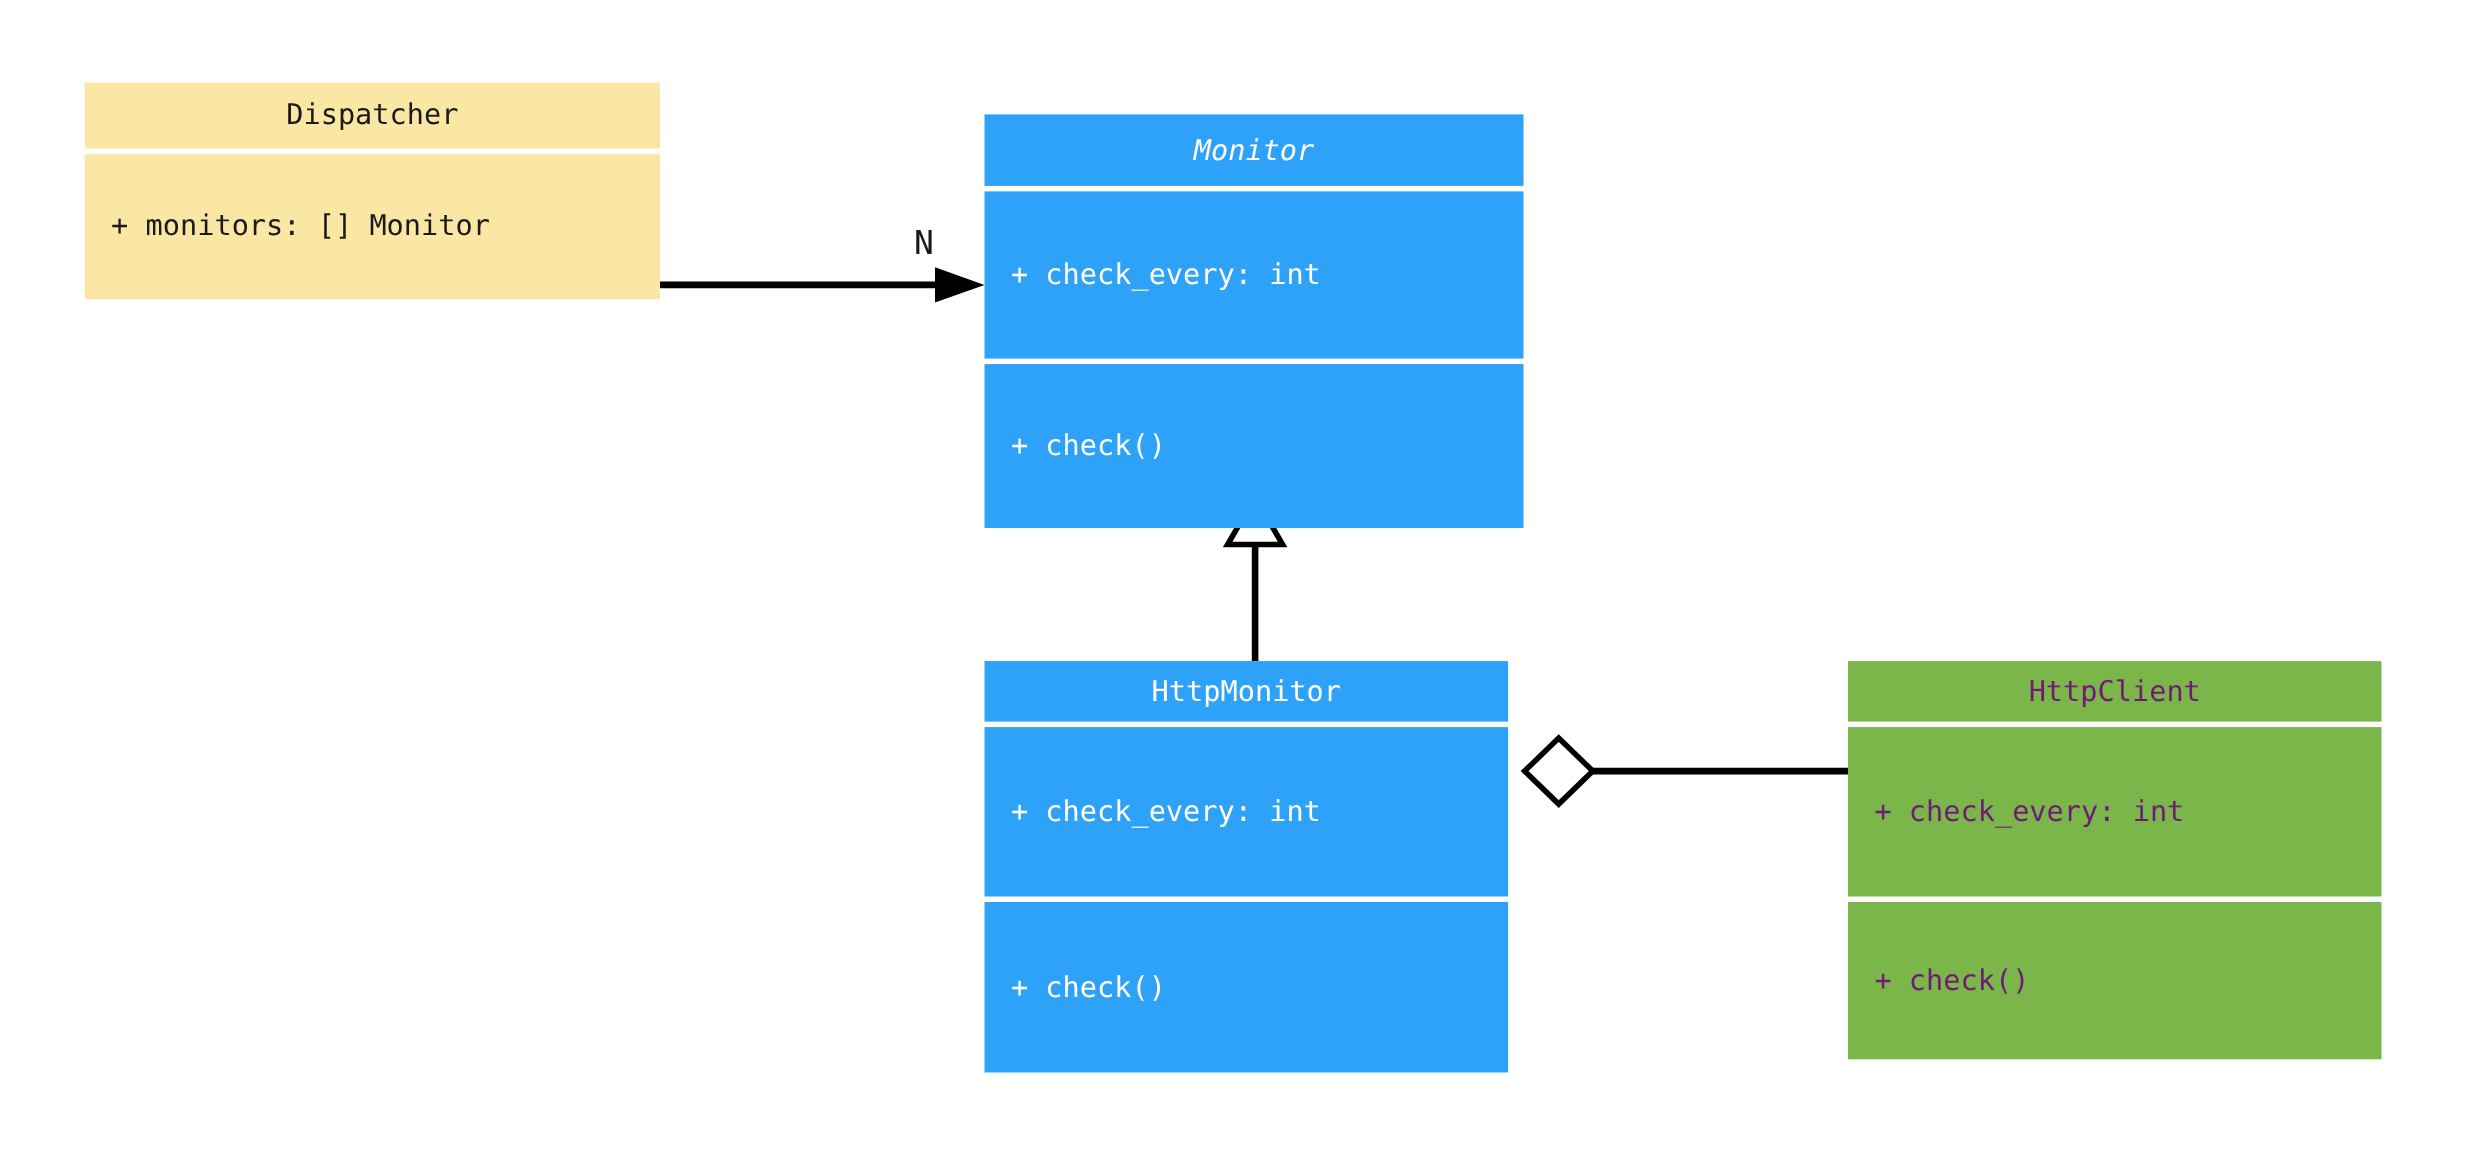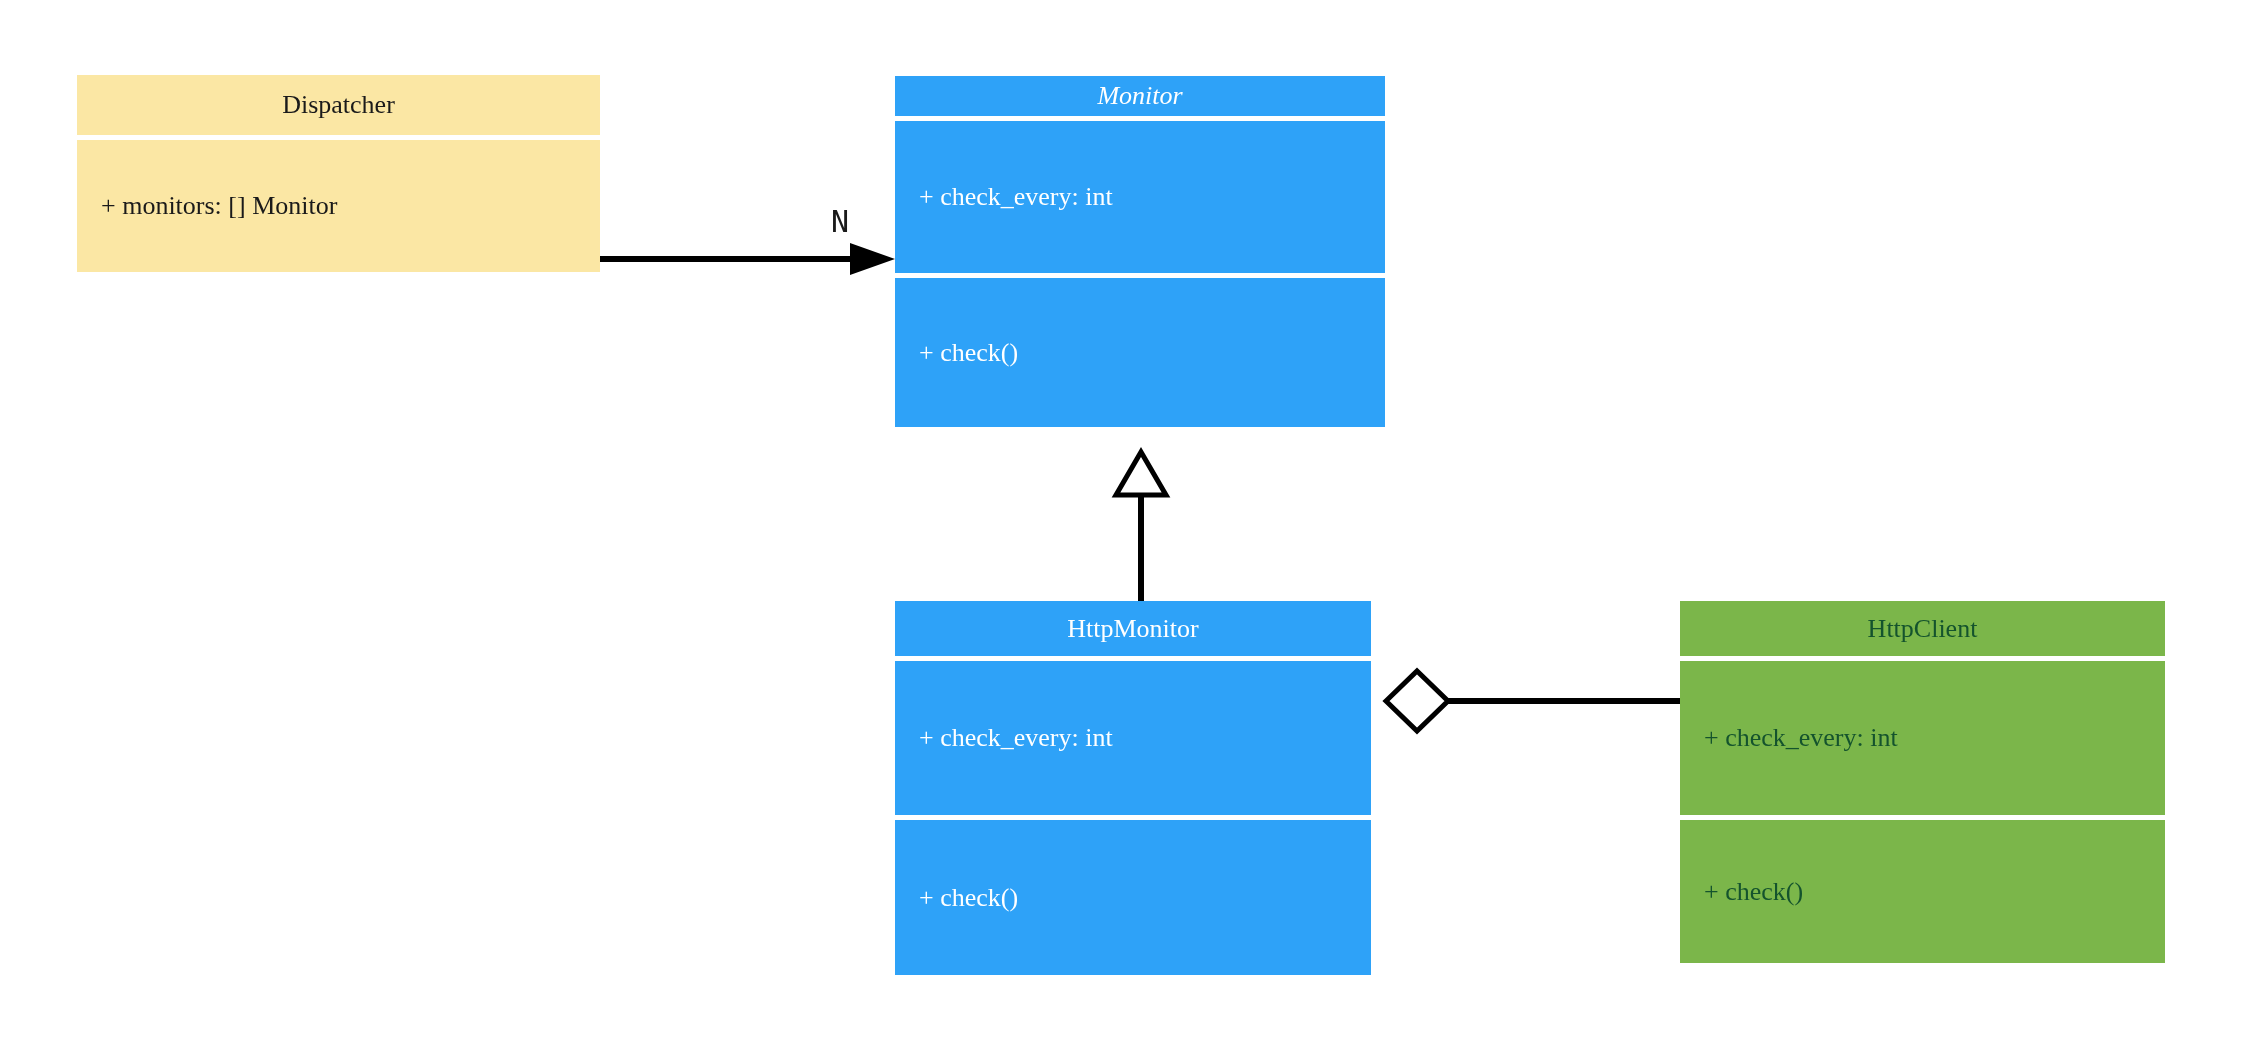--- a/index.html
+++ b/index.html
@@ -21,21 +21,20 @@
     width: 2244px;
     height: 1048px;
     pointer-events: none;
   }
   .class-box {
     position: absolute;
     display: flex;
     flex-direction: column;
     gap: 5px;
     font-size: 26px;
-    font-family: Liberation Serif, serif;
   }
   .sec {
     display: flex;
     align-items: center;
     box-sizing: border-box;
     flex: 0 0 auto;
   }
   .sec.title {
     justify-content: center;
   }
@@ -53,34 +52,34 @@
   
   .dispatcher { left: 77px; top: 75px; width: 523px; }
   .dispatcher .sec { background: #FBE7A4; color: #1A1A1A; }
   .dispatcher .title   { height: 60px; }
   .dispatcher .attrs   { height: 132px; }
   .dispatcher .methods { height: 181px; }
 
   
   .monitor { left: 895px; top: 76px; width: 490px; }
   .monitor .sec { background: #2EA2F8; color: #ffffff; }
-  .monitor .title   { height: 40px; font-style: italic; }
+  .monitor .title   { height: 65px; font-style: italic; margin-top: 28px; }
   .monitor .attrs   { height: 152px; }
   .monitor .methods { height: 149px; }
 
   
   .httpmonitor { left: 895px; top: 601px; width: 476px; }
   .httpmonitor .sec { background: #2EA2F8; color: #ffffff; }
   .httpmonitor .title   { height: 55px; }
   .httpmonitor .attrs   { height: 154px; }
   .httpmonitor .methods { height: 155px; }
 
   
   .httpclient { left: 1680px; top: 601px; width: 485px; }
-  .httpclient .sec { background: #7BB64A; color: #14532d; }
+  .httpclient .sec { background: #7BB64A; color: #701a75; }
   .httpclient .title   { height: 55px; }
   .httpclient .attrs   { height: 154px; }
   .httpclient .methods { height: 143px; }
 
   .multiplicity-label {
     position: absolute;
     left: 818px;
     top: 204px;
     width: 44px;
     text-align: center;

